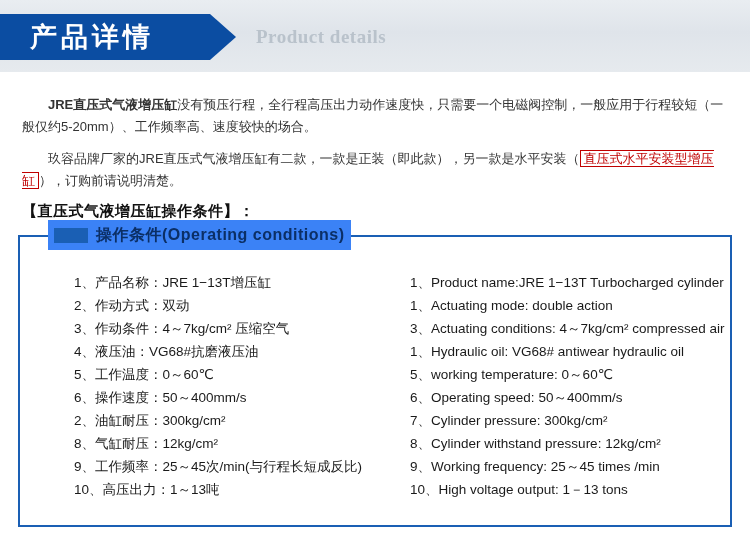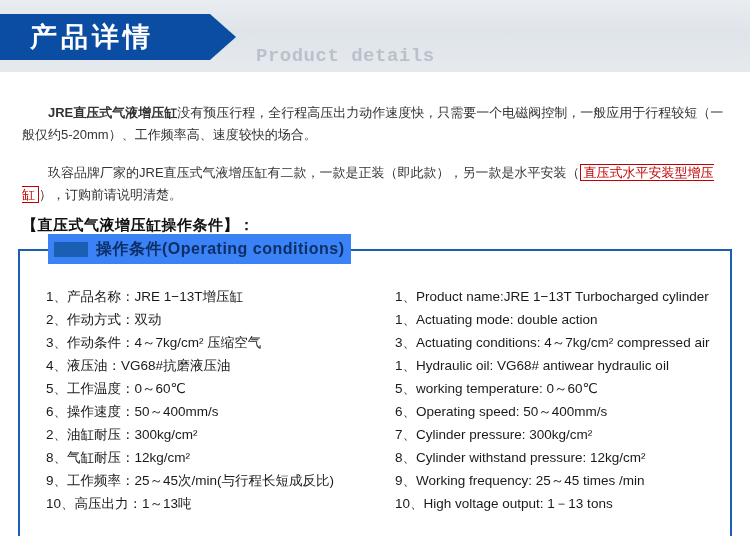--- a/index.html
+++ b/index.html
@@ -34,36 +34,36 @@
   .banner-title{
     position:absolute;left:30px;top:20px;
     color:#ffffff;
     font-size:27px;
     font-weight:bold;
     letter-spacing:4px;
     line-height:34px;
     text-align:center;
   }
   .banner-sub{
-    position:absolute;left:256px;top:45px;
+    position:absolute;left:256px;top:26px;
     color:#b9c2cb;
     font-size:19px;
     font-weight:bold;
-    font-family:Liberation Mono, monospace;
+    font-family:Liberation Serif, serif;
     letter-spacing:0.5px;
   }
 
   
   .intro{
     padding:14px 22px 0 22px;
     font-size:13px;
     line-height:22px;
     color:#333;
   }
-  .intro p{margin:16px 0 10px 0;text-indent:2em;}
+  .intro p{margin:8px 0 10px 0;text-indent:2em;}
   .intro .bold{font-weight:bold;}
   .boxed-link{
     border:1px solid #c00000;
     color:#c00000;
     padding:0 3px;
   }
 
   
   .section-title{
     margin:6px 16px 0 22px;
@@ -109,20 +109,21 @@
   }
   .col.right{padding-left:14px;}
   ul.items{
     list-style:none;margin:0;padding:0;
   }
   ul.items li{
     font-size:13.5px;
     line-height:23px;
     color:#1a1a1a;
     white-space:nowrap;
+    margin-left:28px;
   }
   ul.items li.indent{padding-left:34px;}
 </style>
 </head>
 <body>
 
 <div class="page">
 
   <div class="banner">
     <div class="banner-blue"></div>

